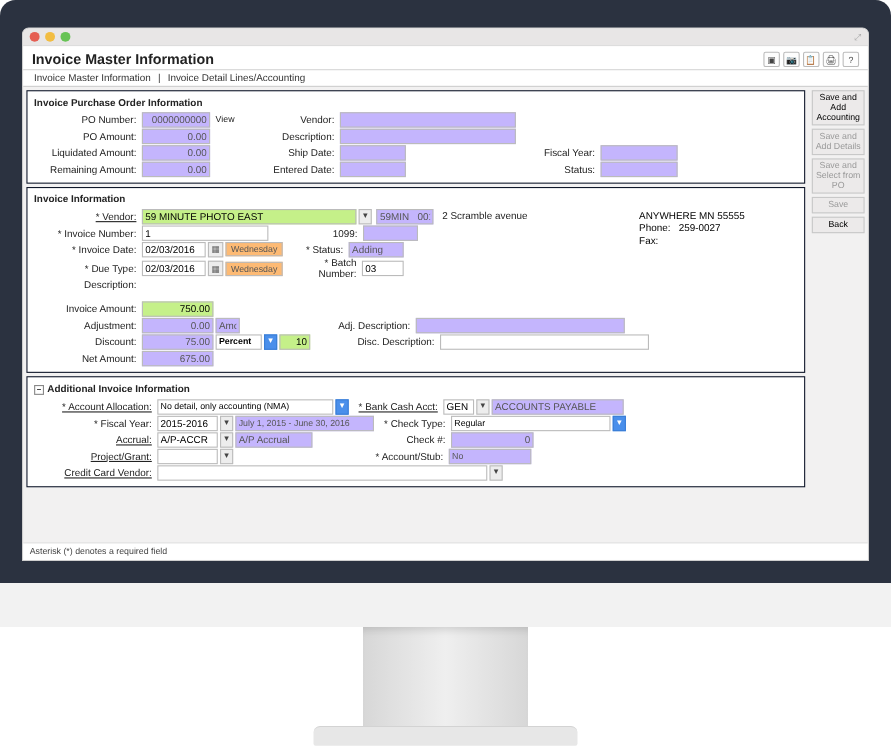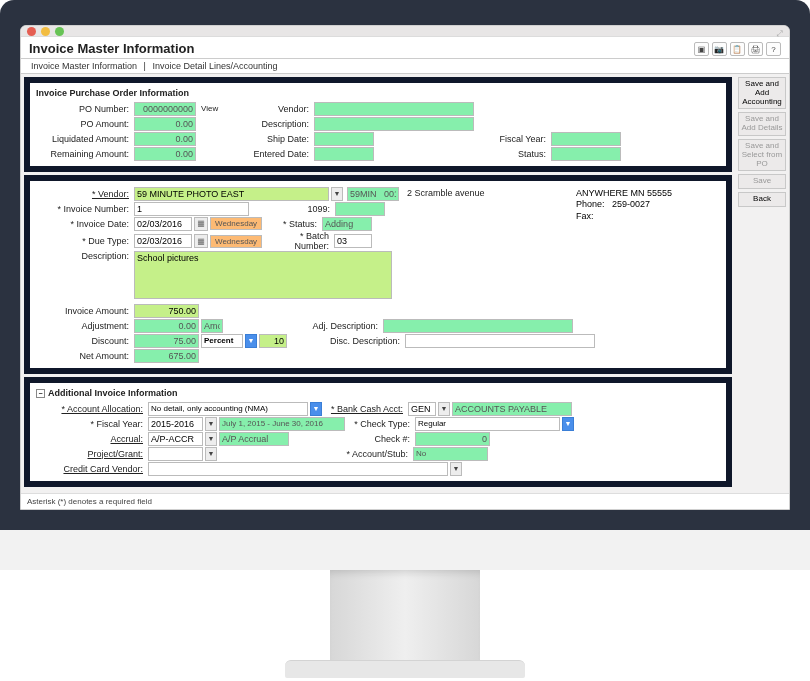--- a/index.html
+++ b/index.html
@@ -20,27 +20,27 @@
   .toolbar-icons span{width:15px;height:14px;border:1px solid #bbb;background:#fdfdfd;border-radius:2px;font-size:8px;display:flex;align-items:center;justify-content:center;color:#444}
   .tabs{background:#fff;border-bottom:1px solid #ccc;font-size:9px;padding:2px 8px;color:#333}
   .tabs span{padding:0 2px}
 
   .body{display:flex;flex:1;}
   .main{flex:1; padding:3px;}
   .sidebar{width:54px;padding:3px;display:flex;flex-direction:column;gap:3px}
   .sidebtn{background:#eceaea;border:1px solid #c8c8c8;font-size:8px;text-align:center;padding:2px 1px;line-height:1.1}
   .sidebtn.disabled{color:#999}
 
-  fieldset{background:#fff;border:6px solid #0f172a;margin-bottom:3px;padding:5px 6px 5px;position:relative}
+  fieldset{background:#fff;border:1px solid #0f172a;margin-bottom:3px;padding:5px 6px 5px;position:relative}
   fieldset>.legend{font-size:9px;font-weight:bold;color:#222;margin-bottom:3px}
   .row{display:flex;align-items:center;min-height:15px;gap:2px;font-size:9px;color:#222}
   .lbl{text-align:right;display:inline-block;padding-right:3px}
   .lbl.u{text-decoration:underline}
   input,select,textarea{font-size:9px;padding:1px 2px;border:1px solid #bbb;background:#fff;height:14px}
-  .ro{background:#86efac;color:#555;text-align:right}
+  .ro{background:#c4b5fd;color:#555;text-align:right}
   .green{background:#c5f089!important}
   textarea{height:48px;resize:none;text-align:left}
   .dayname{background:#fdba74;border:1px solid #bbb;padding:1px 4px;font-size:8px;font-weight:normal;color:#555}
   .calicon{background:#ededed;border:1px solid #bbb;width:14px;height:14px;font-size:8px;display:flex;align-items:center;justify-content:center;color:#666}
   .ddarrow{background:#ededed;border:1px solid #bbb;width:12px;height:14px;font-size:7px;display:flex;align-items:center;justify-content:center;color:#444}
   .blue-dd{background:#4a8feb;color:#fff;border:1px solid #3a7ed6;width:12px;height:14px;font-size:7px;display:flex;align-items:center;justify-content:center}
   .footnote{font-size:8px;color:#444;padding:3px 6px;background:#fff;border-top:1px solid #ddd}
   .vendor-addr{font-size:9px;line-height:1.25;padding-left:6px}
   .expander{width:9px;height:9px;border:1px solid #888;display:inline-flex;align-items:center;justify-content:center;font-size:7px;margin-right:3px;background:#fff}
 </style>
@@ -125,20 +125,21 @@
                 </div>
               <div class="row">
                   <span class="lbl" style="width:58px">Status:</span>
                   <input class="ro" style="width: 70px; text-align: left;">
                 </div>
             </div>
           </div>
         </fieldset>
 
         <fieldset>
+          <div class="legend">Invoice Information</div>
 
           <div class="row">
             <span class="lbl u" style="width:96px">* Vendor:</span>
             <input class="green" style="width: 195px; text-align: left;" value="59 MINUTE PHOTO EAST">
             <div class="ddarrow">▼</div>
             <input class="ro" style="width: 52px; text-align: left; margin-left: 2px;" value="59MIN   001">
             <div class="vendor-addr">
               <div>2 Scramble avenue</div>
             </div>
           </div>
@@ -162,21 +163,20 @@
               <div class="row">
                 <span class="lbl" style="width:96px">* Due Type:</span>
                 <input style="width: 58px; text-align: left;" value="02/03/2016">
                 <div class="calicon">▦</div>
                 <span class="dayname">Wednesday</span>
                 <span class="lbl" style="width:68px">* Batch Number:</span>
                 <input style="width: 38px; text-align: left;" value="03">
               </div>
               <div class="row" style="align-items:flex-start">
                 <span class="lbl" style="width:96px">Description:</span>
-                <textarea class="green" style="width: 258px;">School pictures</textarea>
               </div>
             </div>
             <div class="vendor-addr" style="width:150px;margin-top:-13px">
               <div>ANYWHERE MN 55555</div>
               <div><span>Phone:</span>&nbsp;&nbsp;&nbsp;<span>259-0027</span></div>
               <div><span>Fax:</span></div>
             </div>
           </div>
 
           <div style="height:4px"></div>

